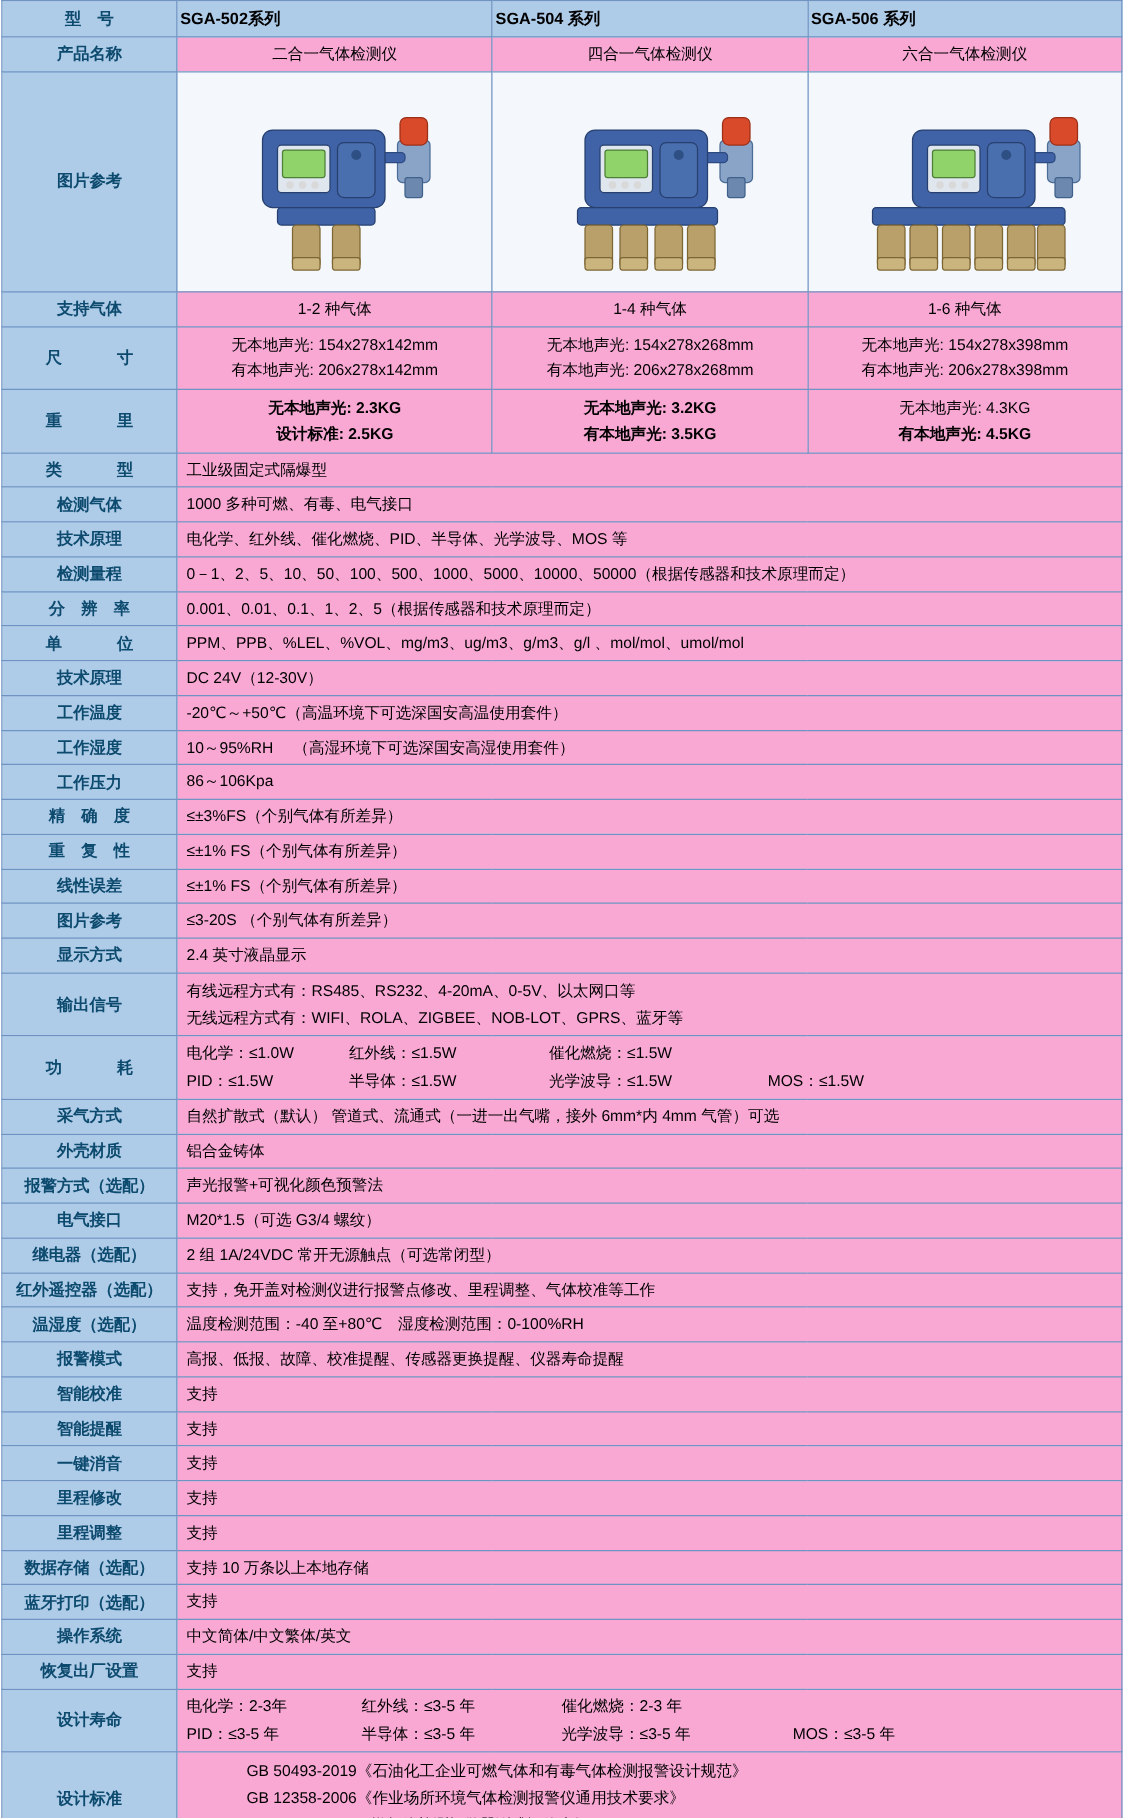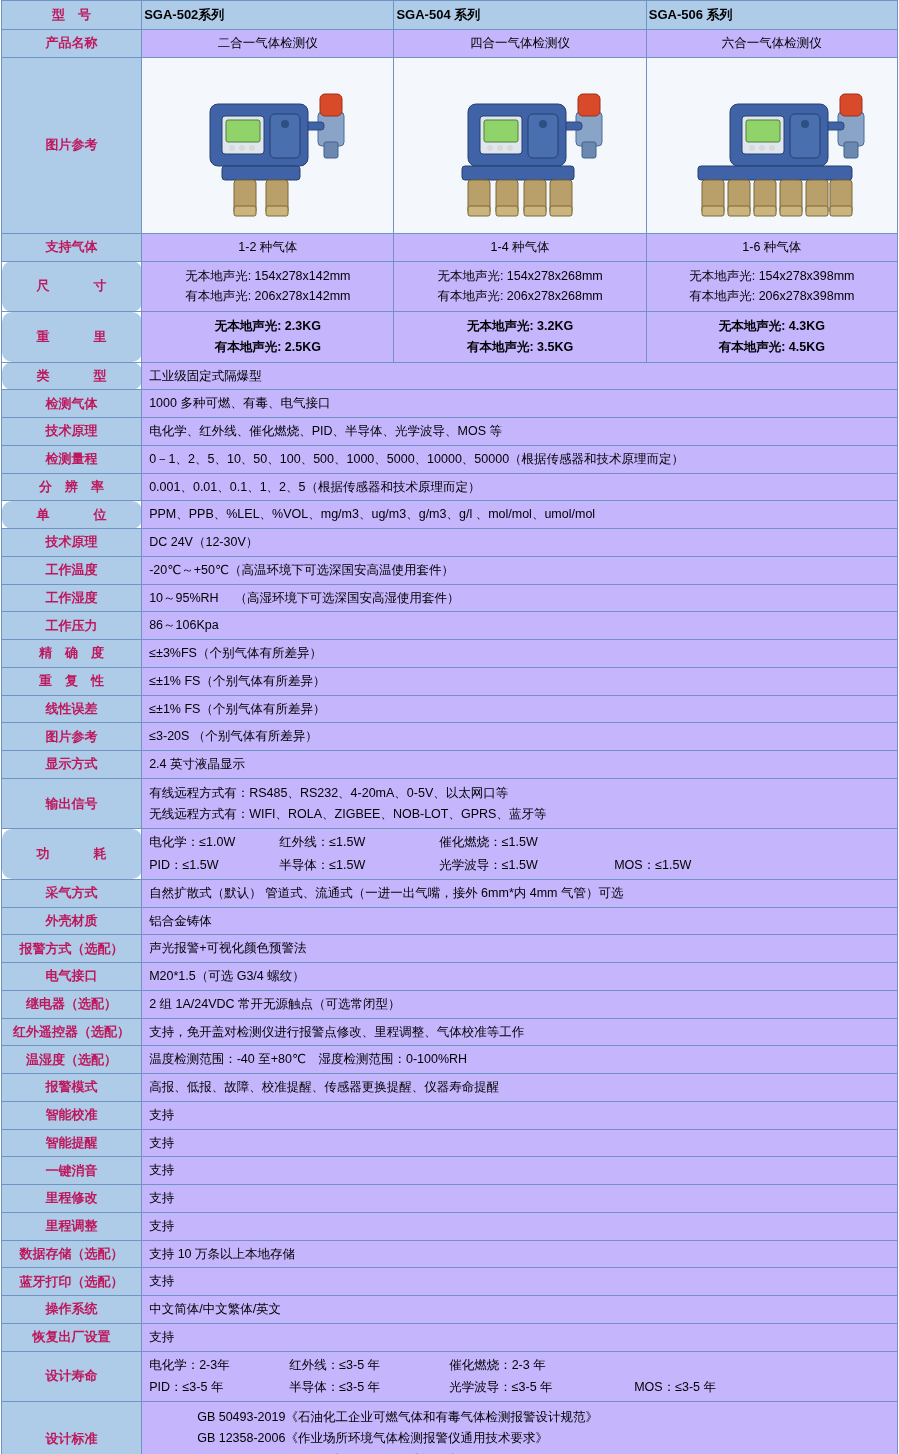--- a/index.html
+++ b/index.html
@@ -1,22 +1,22 @@
 <!DOCTYPE html>
 <html><head>
 <meta charset="utf-8">
 <style>
   html,body{margin:0;padding:0;background:#fff;}
   body{font-family:"Liberation Sans","DejaVu Sans",sans-serif;}
   .sheet{width:899px;box-sizing:border-box;padding:0;}
   table{border-collapse:collapse;width:897px;margin:0 1px;table-layout:fixed;}
   td{border:1px solid #6f93c2;vertical-align:middle;font-size:12.5px;color:#000;}
-  .lbl{background:#aecbe8;text-align:center;font-weight:bold;font-size:13px;color:#be185d;padding:3px 2px;margin-left:36px;}
-  .lbl.sp{letter-spacing:6px;text-indent:6px;border-radius:10px;}
-  .val{background:#c4b5fd;padding:4px 7px;line-height:1.5;}
+  .lbl{background:#aecbe8;text-align:center;font-weight:bold;font-size:13px;color:#0c4a6e;padding:3px 2px;margin-left:36px;}
+  .lbl.sp{letter-spacing:6px;text-indent:6px;}
+  .val{background:#f9a8d4;padding:4px 7px;line-height:1.5;}
   .val.c{text-align:center;}
   .hdr{background:#aecbe8;font-weight:bold;font-size:13px;padding:5px 2px;}
   .imgcell{background:#f4f8fc;text-align:center;padding:6px 0;}
   .two-line div{padding:1px 0;}
   .pw-row{display:flex;}
   .pw-row .it{white-space:nowrap;}
   .life-row{display:flex;}
   .life-row .it{white-space:nowrap;}
   .std-list div{padding:1.5px 0;margin-left:48px;}
   
@@ -167,28 +167,28 @@
       </td>
       <td class="val c two-line">
         <div>无本地声光: 154x278x398mm</div>
         <div>有本地声光: 206x278x398mm</div>
       </td>
     </tr>
     <tr>
       <td class="lbl sp">重　　里</td>
       <td class="val c two-line">
         <div style="font-weight:bold">无本地声光: 2.3KG</div>
-        <div style="font-weight:bold">有本地声光: 2.5KG</div>
+        <div style="font-weight:bold">设计标准: 2.5KG</div>
       </td>
       <td class="val c two-line">
         <div style="font-weight:bold">无本地声光: 3.2KG</div>
         <div style="font-weight:bold">有本地声光: 3.5KG</div>
       </td>
       <td class="val c two-line">
-        <div style="font-weight:bold">无本地声光: 4.3KG</div>
+        <div style="font-weight:normal">无本地声光: 4.3KG</div>
         <div style="font-weight:bold">有本地声光: 4.5KG</div>
       </td>
     </tr>
 
     <tr>
       <td class="lbl sp">类　　型</td>
       <td class="val" colspan="3">工业级固定式隔爆型</td>
     </tr>
     <tr>
       <td class="lbl">检测气体</td>

